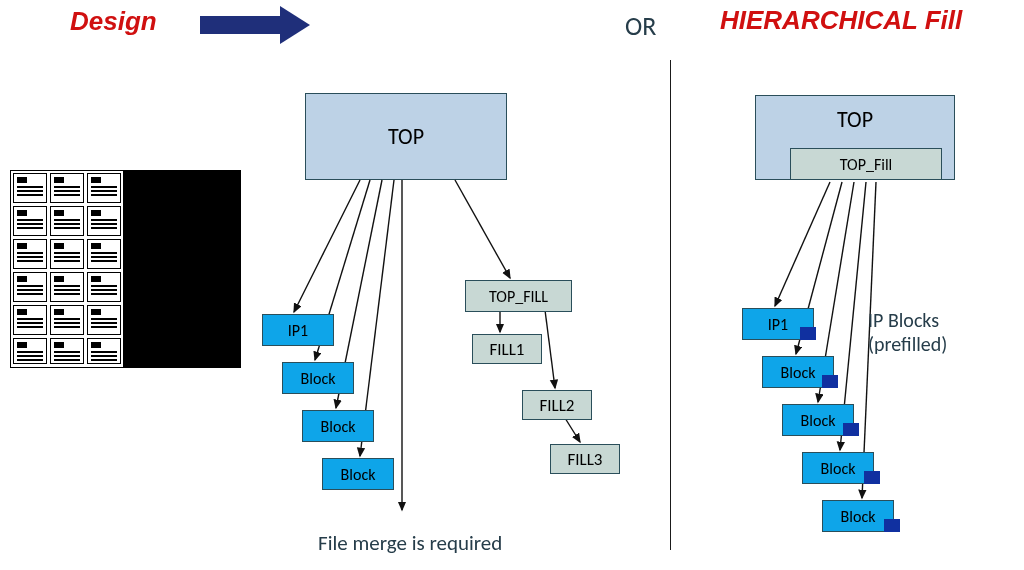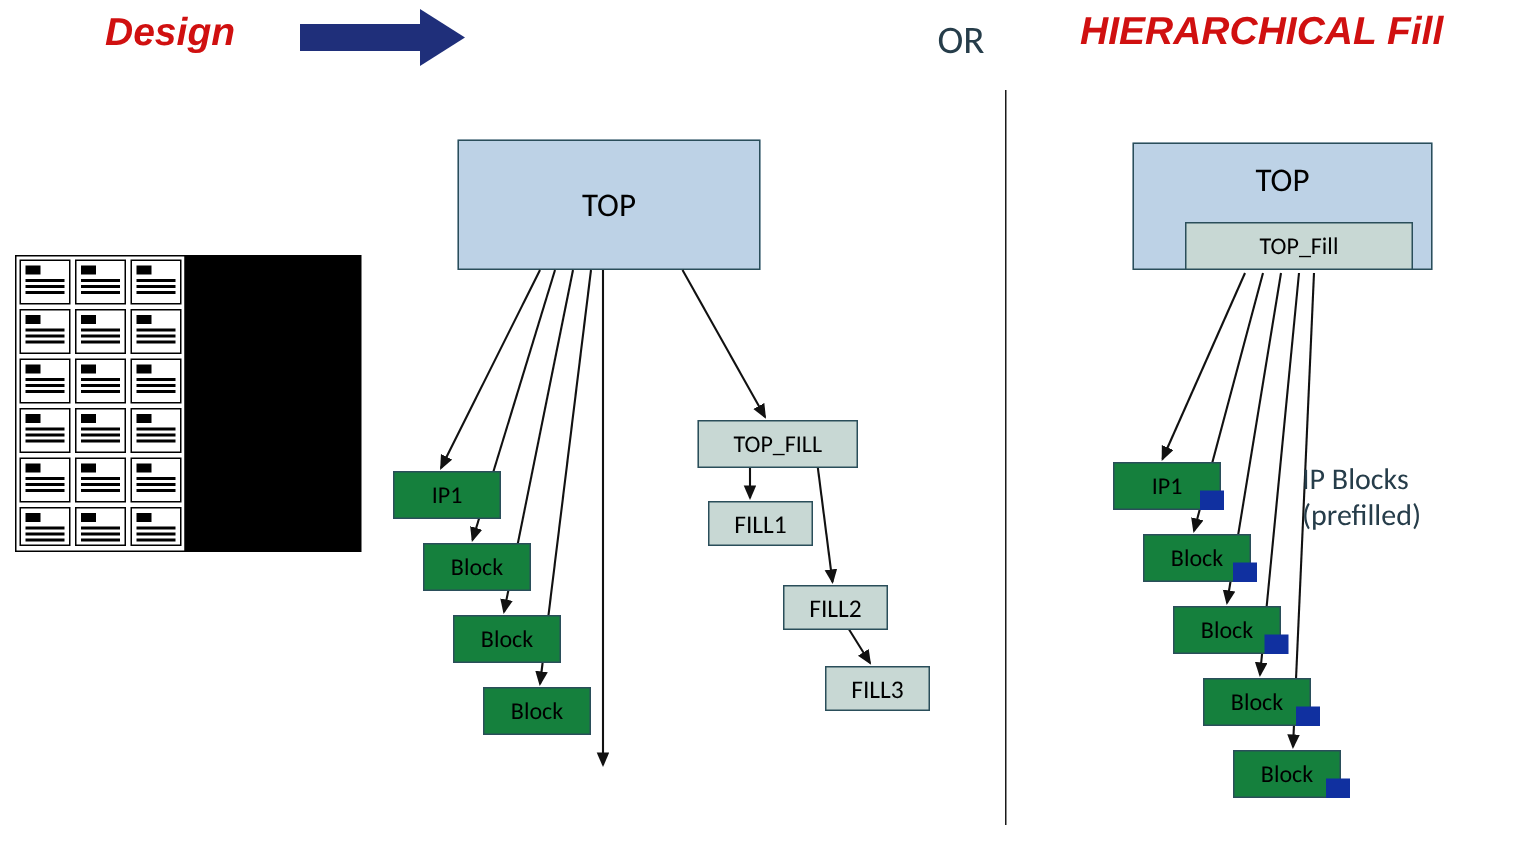--- a/index.html
+++ b/index.html
@@ -4,21 +4,21 @@
 <style>
   html,body{margin:0;padding:0;width:1024px;height:570px;font-family:Arial,Helvetica,sans-serif;background:#fff;overflow:hidden}
   .stage{position:relative;width:1024px;height:570px}
   .hdr{position:absolute;top:6px;font-style:italic;font-weight:bold;font-size:26px;color:#d01010}
   .or{position:absolute;top:10px;font-family:Calibri,Arial;font-size:26px;color:#263d4a}
   .big-arrow{position:absolute;top:10px}
   .big-arrow .shaft{position:absolute;left:0;top:6px;width:80px;height:18px;background:#1f2f7a}
   .big-arrow .head{position:absolute;left:80px;top:-4px;width:0;height:0;border-top:19px solid transparent;border-bottom:19px solid transparent;border-left:30px solid #1f2f7a}
   .box{position:absolute;border:1px solid #2a4e5a;font-family:Calibri,Arial;font-size:16px;display:flex;align-items:center;justify-content:center}
   .top{background:#bdd2e6}
-  .ip{background:#15803d}
+  .ip{background:#0ea5e9}
   .fillbox{background:#c8d8d4}
   .toplabel{font-size:22px}
   .ipnote{position:absolute;font-family:Calibri,Arial;font-size:20px;color:#263d4a}
   .footnote{position:absolute;font-family:Calibri,Arial;font-size:21px;color:#263d4a}
   .sep{position:absolute;width:1px;background:#1a1a1a}
   .chiplet{position:absolute;width:112px;height:196px;border:1px solid #000;background:#fff}
   .chiplet .row{position:absolute;left:2px;right:2px;height:30px}
   .chiplet .cell{position:absolute;top:0;width:34px;height:30px;border:1px solid #000;box-sizing:border-box}
   .chiplet .cell:before,.chiplet .cell:after{content:"";position:absolute;background:#000}
   .chiplet .cell:before{left:3px;top:3px;width:10px;height:6px}
@@ -103,20 +103,21 @@
   <div class="box ip" style="left:262px;top:314px;width:70px;height:30px">IP1</div>
   <div class="box ip" style="left:282px;top:362px;width:70px;height:30px">Block</div>
   <div class="box ip" style="left:302px;top:410px;width:70px;height:30px">Block</div>
   <div class="box ip" style="left:322px;top:458px;width:70px;height:30px">Block</div>
 
   <div class="box fillbox" style="left:465px;top:280px;width:105px;height:30px">TOP_FILL</div>
   <div class="box fillbox" style="left:472px;top:334px;width:68px;height:28px;font-size:17px">FILL1</div>
   <div class="box fillbox" style="left:522px;top:390px;width:68px;height:28px;font-size:17px">FILL2</div>
   <div class="box fillbox" style="left:550px;top:444px;width:68px;height:28px;font-size:17px">FILL3</div>
 
+  <div class="footnote" style="left:318px;top:530px">File merge is required</div>
 
   <div class="box top" style="left:755px;top:95px;width:200px;height:85px;justify-content:center;align-items:flex-start;padding-top:10px;font-size:22px;box-sizing:border-box">TOP</div>
   <div class="box fillbox" style="left:790px;top:148px;width:150px;height:30px">TOP_Fill</div>
 
   <svg class="wire" width="1024" height="570">
     <line x1="830" y1="182" x2="775" y2="306" stroke="#111" stroke-width="1.4" marker-end="url(#ah)"></line>
     <line x1="842" y1="182" x2="796" y2="354" stroke="#111" stroke-width="1.4" marker-end="url(#ah)"></line>
     <line x1="854" y1="182" x2="818" y2="402" stroke="#111" stroke-width="1.4" marker-end="url(#ah)"></line>
     <line x1="866" y1="182" x2="840" y2="450" stroke="#111" stroke-width="1.4" marker-end="url(#ah)"></line>
     <line x1="876" y1="182" x2="862" y2="498" stroke="#111" stroke-width="1.4" marker-end="url(#ah)"></line>

